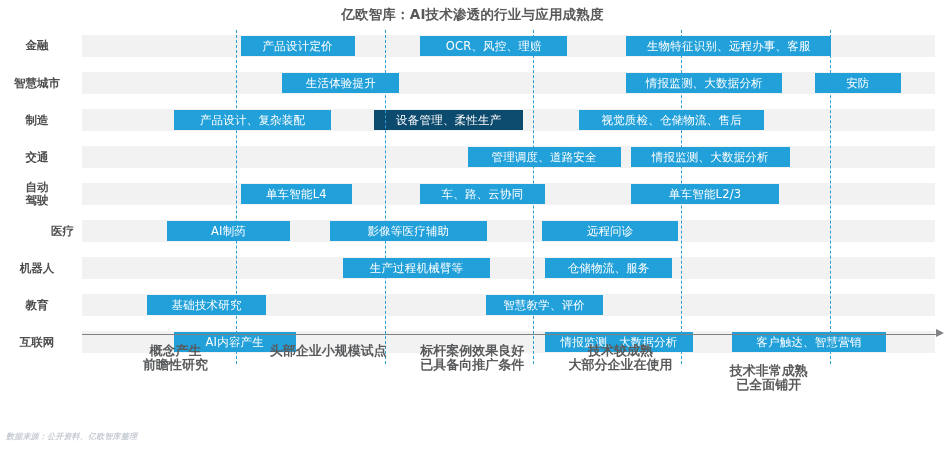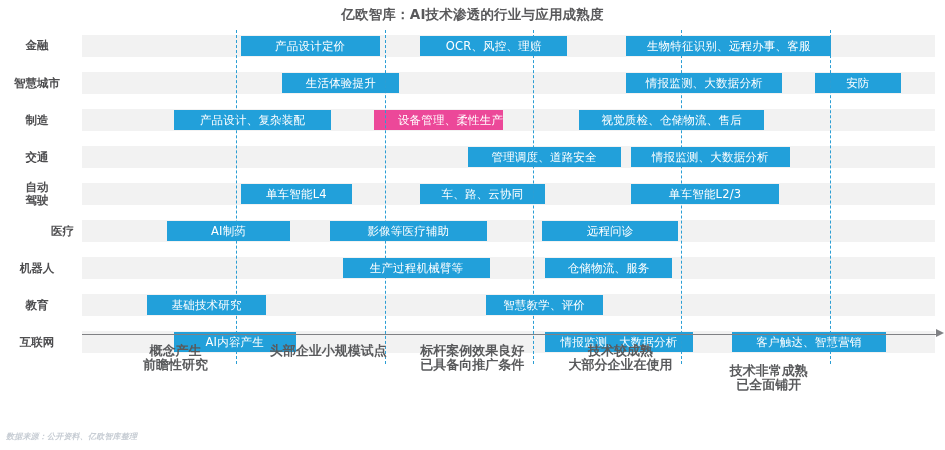--- a/index.html
+++ b/index.html
@@ -162,30 +162,30 @@
       </div>
       <div class="row-label" style="top: 268.5px;">
         <span>教育</span>
       </div>
       <div class="row-label" style="top: 305.5px;">
         <span>互联网</span>
       </div>
     </div>
   <div id="plot-area">
       <div class="band" style="top: 5px; height: 22px;"></div>
-      <div class="bar" style="left: 158.732px; width: 139px; top: 6px; background: rgb(34, 160, 218);">产品设计定价</div>
+      <div class="bar" style="left: 158.732px; width: 114px; top: 6px; background: rgb(34, 160, 218);">产品设计定价</div>
       <div class="bar" style="left: 338.233px; width: 146.864px; top: 6px; background: rgb(34, 160, 218);">OCR、风控、理赔</div>
       <div class="bar" style="left: 544.437px; width: 204.72px; top: 6px; background: rgb(34, 160, 218);">生物特征识别、远程办事、客服</div>
       <div class="band" style="top: 42px; height: 22px;"></div>
       <div class="bar" style="left: 200.27px; width: 117.195px; top: 43px; background: rgb(34, 160, 218);">生活体验提升</div>
       <div class="bar" style="left: 544.437px; width: 155.765px; top: 43px; background: rgb(34, 160, 218);">情报监测、大数据分析</div>
       <div class="bar" style="left: 732.838px; width: 86.0417px; top: 43px; background: rgb(34, 160, 218);">安防</div>
       <div class="band" style="top: 79px; height: 22px;"></div>
       <div class="bar" style="left: 91.9757px; width: 157.249px; top: 80px; background: rgb(34, 160, 218);">产品设计、复杂装配</div>
-      <div class="bar" style="left: 292.245px; width: 129px; top: 80px; background: #ec4899; text-align: right;">设备管理、柔性生产</div>
+      <div class="bar" style="left: 292.245px; width: 149px; top: 80px; background: #0c4a6e;">设备管理、柔性生产</div>
       <div class="bar" style="left: 496.965px; width: 185.435px; top: 80px; background: rgb(34, 160, 218);">视觉质检、仓储物流、售后</div>
       <div class="band" style="top: 116px; height: 22px;"></div>
       <div class="bar" style="left: 385.704px; width: 152.798px; top: 117px; background: rgb(34, 160, 218);">管理调度、道路安全</div>
       <div class="bar" style="left: 548.887px; width: 158.732px; top: 117px; background: rgb(34, 160, 218);">情报监测、大数据分析</div>
       <div class="band" style="top: 153px; height: 22px;"></div>
       <div class="bar" style="left: 158.732px; width: 111.261px; top: 154px; background: rgb(34, 160, 218);">单车智能L4</div>
       <div class="bar" style="left: 338.233px; width: 124.612px; top: 154px; background: rgb(34, 160, 218);">车、路、云协同</div>
       <div class="bar" style="left: 548.887px; width: 148.348px; top: 154px; background: rgb(34, 160, 218);">单车智能L2/3</div>
       <div class="band" style="top: 190px; height: 22px;"></div>
       <div class="bar" style="left: 85px; width: 123px; top: 191px; background: rgb(34, 160, 218);">AI制药</div>

